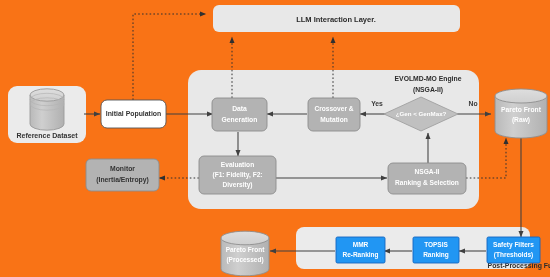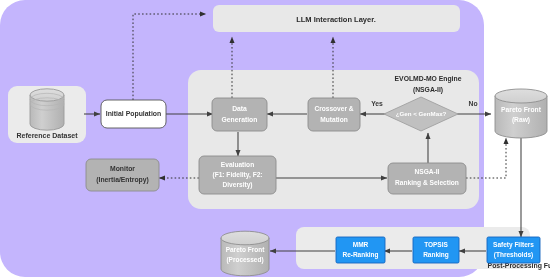--- a/index.html
+++ b/index.html
@@ -1,18 +1,18 @@
 <!DOCTYPE html>
 <html><head>
 <meta charset="utf-8">
 <style>
   html,body{margin:0;padding:0;background:#ffffff;}
   body{width:550px;height:277px;overflow:hidden;
        font-family:"Liberation Sans","DejaVu Sans",sans-serif;}
-  #canvas{position:relative;width:484px;height:277px;background:#c4b5fd;border-radius:25px;}
+  #canvas{position:relative;width:550px;height:277px;background:#f97316;}
   svg{display:block;}
   .nodelabel{font-family:"Liberation Sans","DejaVu Sans",sans-serif;font-weight:bold;text-anchor:middle;dominant-baseline:middle;}
   .lbl-white{fill:#ffffff;}
   .lbl-dark{fill:#333333;}
   .lbl-edge{fill:#3a3a3a;font-weight:bold;}
   .grp-title{fill:#2b2b2b;font-weight:bold;text-anchor:middle;}
 </style>
 </head>
 <body>
 

